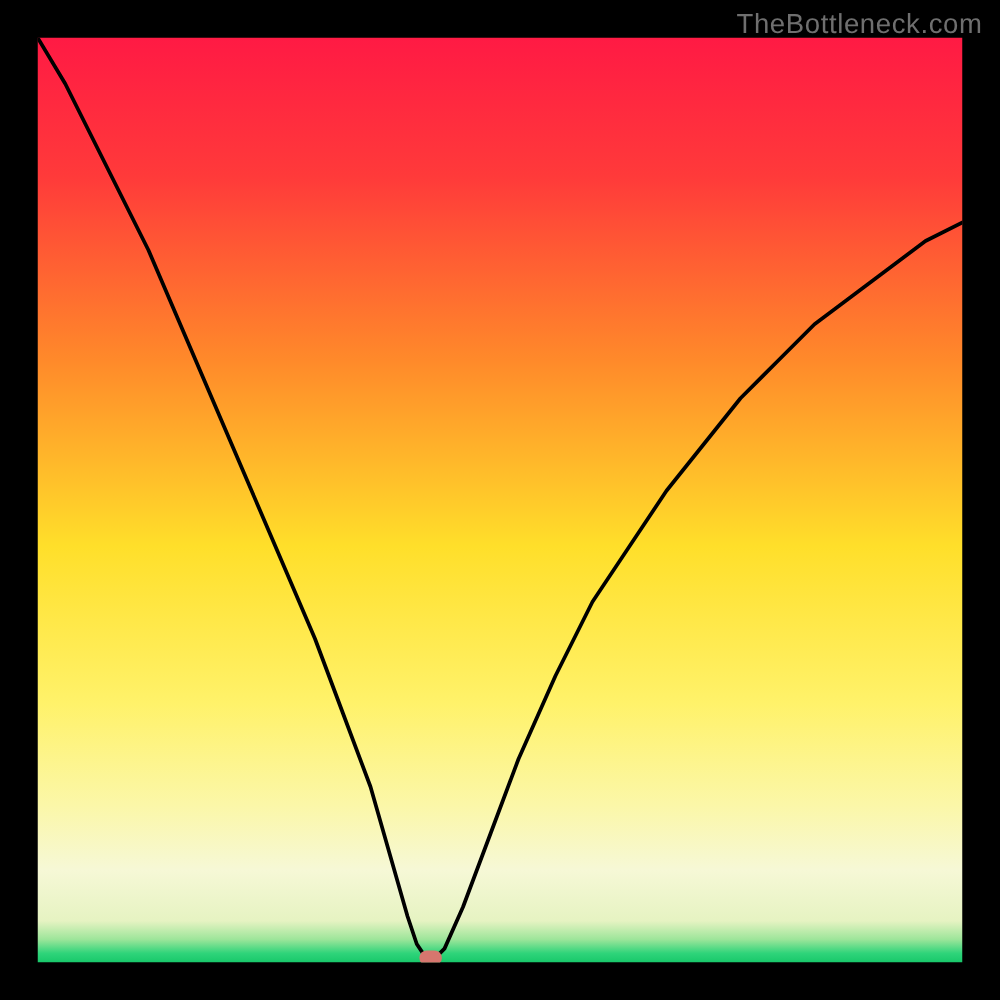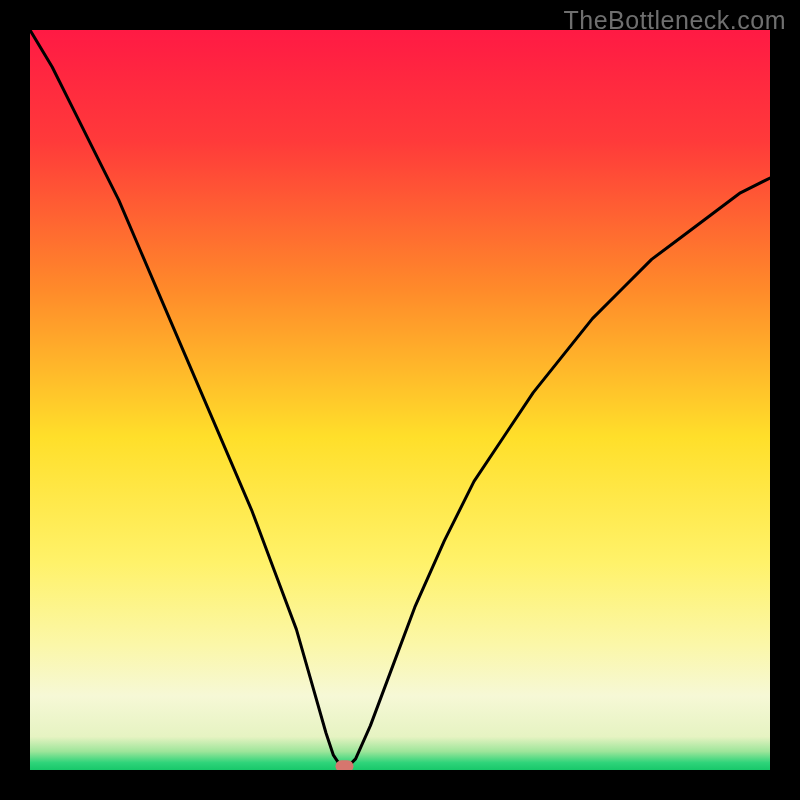--- a/index.html
+++ b/index.html
@@ -15,21 +15,21 @@
     position: relative;
     width: 800px;
     height: 800px;
     background: #000;
   }
   .watermark {
     position: absolute;
     top: 6px;
     right: 14px;
     color: #6f6f6f;
-    font-size: 25px;
+    font-size: 22px;
     font-weight: 500;
     letter-spacing: 0.5px;
     user-select: none;
   }
   .plot-wrap {
     position: absolute;
     left: 30px;
     top: 30px;
     width: 740px;
     height: 740px;

